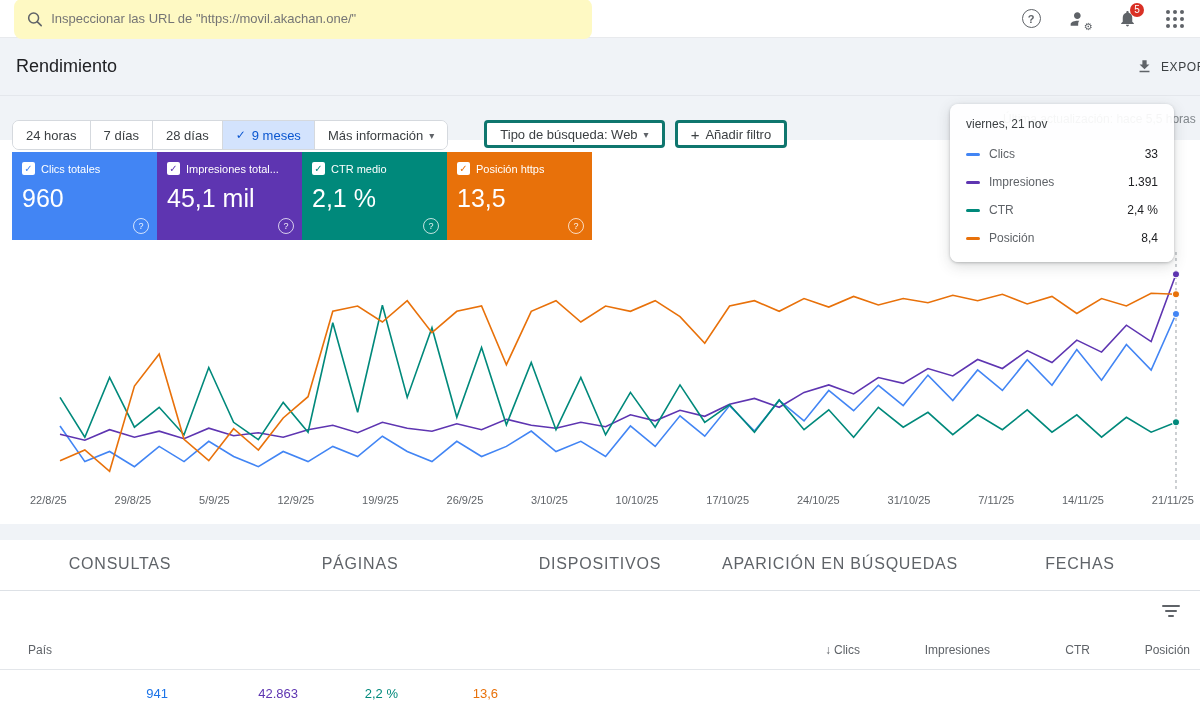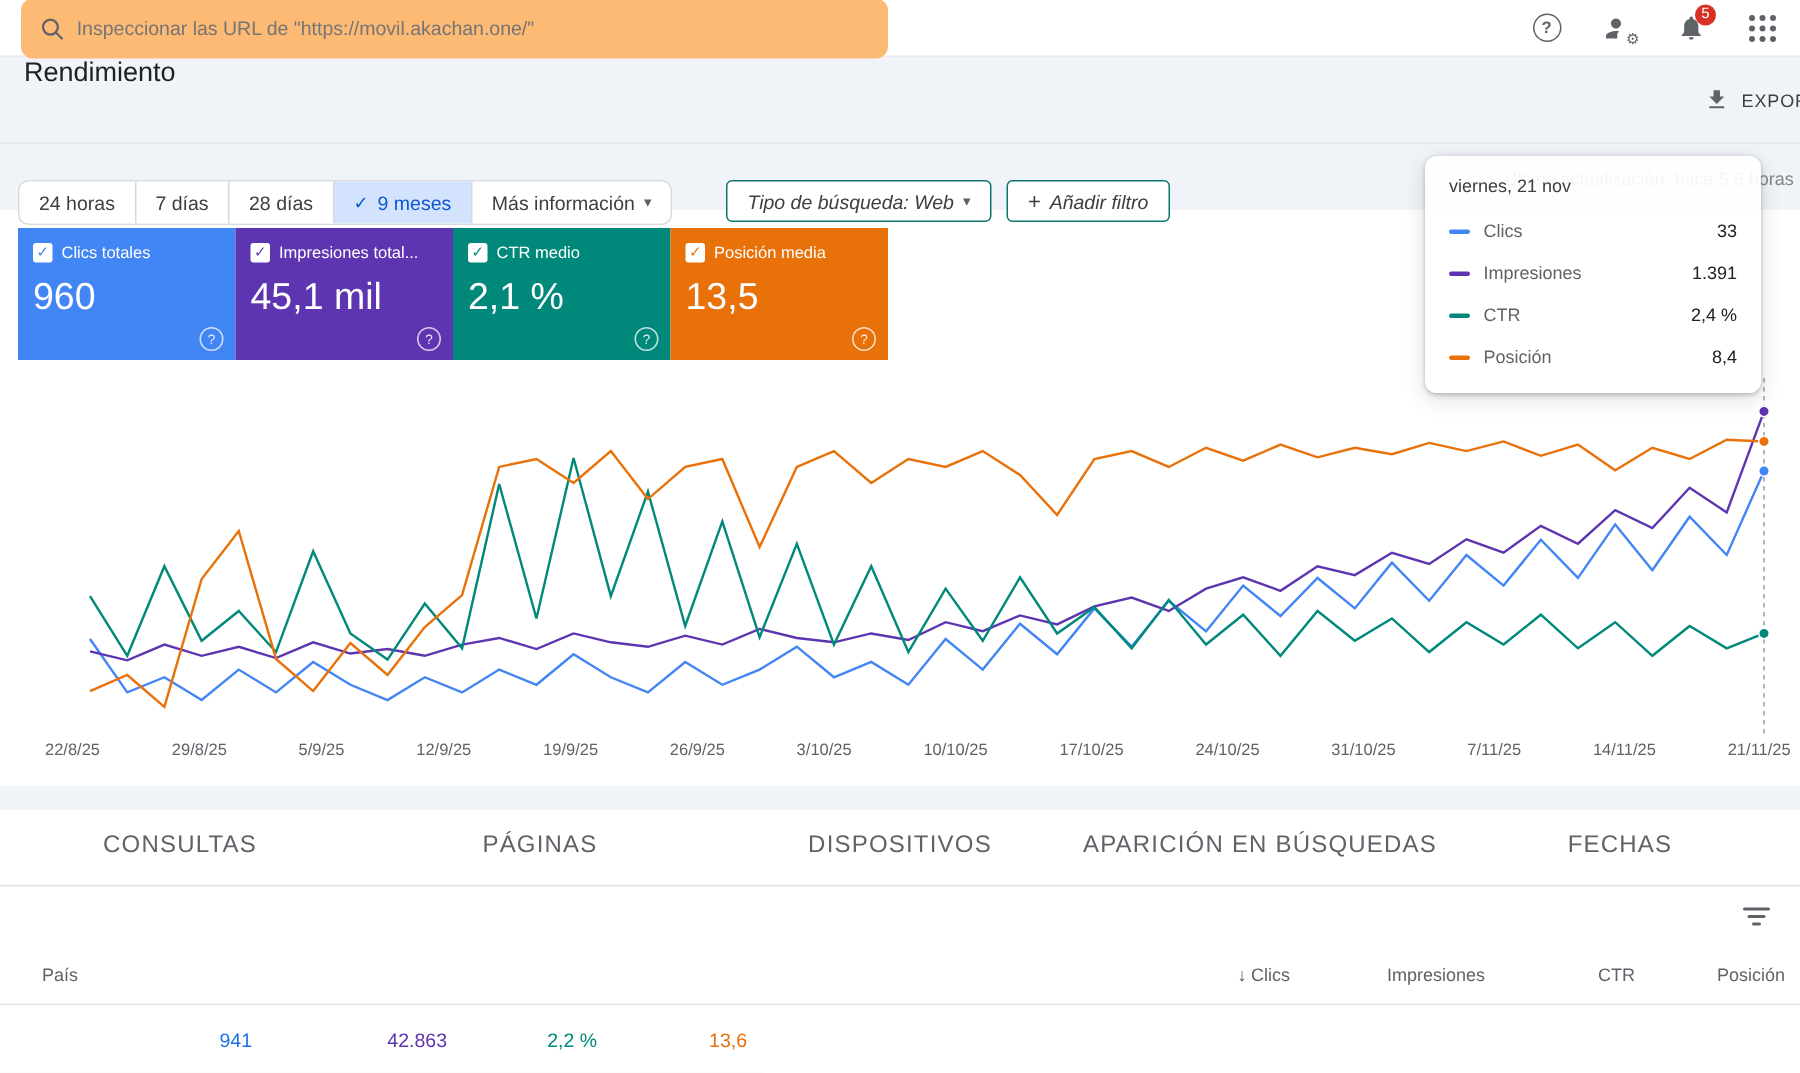--- a/index.html
+++ b/index.html
@@ -2,51 +2,51 @@
 <html><head>
 <meta charset="utf-8">
 <style>
   html,body{margin:0;padding:0;overflow:hidden;}
   .page{position:relative;width:1200px;height:715px;overflow:hidden;background:#f0f3f7;
         font-family:"Liberation Sans","DejaVu Sans",sans-serif;color:#202124;}
 
   
   .topbar{position:absolute;top:0;left:0;width:1200px;height:38px;background:#fff;
           border-bottom:1px solid #e8eaed;display:flex;align-items:center;padding:0 14px;box-sizing:border-box;}
-  .search-pill{width:578px;height:40px;background:#fdba74;border-radius:8px;display:flex;align-items:center;gap:6px;padding:0 12px;box-sizing:border-box;}
+  .search-pill{width:578px;height:40px;background:#fef9c3;border-radius:8px;display:flex;align-items:center;gap:6px;padding:0 12px;box-sizing:border-box;}
   .search-pill input{border:none;background:transparent;outline:none;font-size:13px;color:#5f6368;width:100%;
           font-family:"Liberation Sans","DejaVu Sans",sans-serif;}
   .topbar-right{margin-left:auto;display:flex;align-items:center;gap:26px;}
   .tb-icon{position:relative;display:flex;align-items:center;justify-content:center;width:22px;height:22px;cursor:pointer;}
   .help-circle{width:17px;height:17px;border:1.5px solid #5f6368;border-radius:50%;color:#5f6368;font-size:11px;
           display:flex;align-items:center;justify-content:center;font-weight:bold;}
   .gear-mini{position:absolute;right:-3px;bottom:-2px;font-size:10px;color:#5f6368;line-height:1;}
   .badge{position:absolute;top:-5px;right:-6px;min-width:14px;height:14px;border-radius:8px;background:#d93025;color:#fff;
           font-size:10px;display:flex;align-items:center;justify-content:center;padding:0 3px;box-sizing:border-box;}
   .apps-grid{display:grid;grid-template-columns:repeat(3,4px);grid-gap:3px;}
   .apps-grid i{width:4px;height:4px;border-radius:50%;background:#5f6368;}
 
   
   .header-row{position:absolute;top:38px;left:0;width:1200px;height:58px;border-bottom:1px solid #e4e7ec;
-          display:flex;padding:0 16px;box-sizing:border-box;}
+          display:flex;align-items:center;padding:0 16px;box-sizing:border-box;}
   .page-title{font-size:18px;color:#202124;font-weight:400;}
   .export-btn{position:absolute;left:1136px;top:20px;display:flex;align-items:center;gap:8px;
           font-size:12px;letter-spacing:.6px;color:#3c4043;white-space:nowrap;cursor:pointer;}
 
   
   .filter-row{position:absolute;top:110px;left:12px;display:flex;gap:36px;padding-top:10px;z-index:2;}
   .seg-group{display:flex;border:1px solid #d5d9de;border-radius:7px;overflow:hidden;background:#fff;height:28px;}
   .chip{display:flex;align-items:center;gap:6px;height:28px;padding:0 13px;font-size:13px;color:#3c4043;background:#fff;
           border:none;border-left:1px solid #d5d9de;cursor:pointer;font-family:inherit;white-space:nowrap;}
   .seg-group .chip:first-child{border-left:none;}
   .chip-active{background:#d3e3fd;color:#0b57d0;}
   .chip-check{font-size:12px;}
   .chip-caret{font-size:10px;color:#5f6368;}
   .solo-group{display:flex;gap:10px;}
-  .chip.solo{border:1px solid #0f766e;border-radius:4px;font-style:italic;}
+  .chip.solo{border:3px solid #0f766e;border-radius:4px;}
   .plus-glyph{font-size:15px;color:#3c4043;line-height:1;}
 
   .last-update{position:absolute;top:112px;left:1003px;font-size:12px;color:#80868b;white-space:nowrap;z-index:1;}
 
   
   .chart-card{position:absolute;top:140px;left:0;width:1200px;height:384px;background:#fff;}
   .metric-row{display:flex;margin:12px 0 0 12px;}
   .metric-card{width:145px;height:88px;position:relative;padding:10px;box-sizing:border-box;cursor:pointer;}
   .metric-top{display:flex;align-items:center;gap:6px;}
   .cb{width:13px;height:13px;background:#fff;border-radius:2px;display:flex;align-items:center;justify-content:center;flex:none;}
@@ -202,21 +202,21 @@
       <span class="metric-label">CTR medio</span>
     </div>
     <div class="metric-value">2,1 %</div>
     <span class="metric-help">?</span>
   </div>
         <div class="metric-card" style="background: rgb(232, 113, 10);">
     <div class="metric-top">
       <span class="cb">
               <span class="cbk" style="color: rgb(232, 113, 10);">✓</span>
             </span>
-      <span class="metric-label">Posición media</span>
+      <span class="metric-label">Posición https</span>
     </div>
     <div class="metric-value">13,5</div>
     <span class="metric-help">?</span>
   </div>
       </div>
     <div class="chart-wrap">
       <svg id="chart-svg" viewBox="0 0 1122 238" preserveAspectRatio="none">
           <line x1="1116" x2="1116" y1="0" y2="238" stroke="#9aa0a6" stroke-dasharray="3,3"></line>
           <polyline points="2.0,174.0 26.8,209.6 51.5,199.5 76.3,214.7 101.0,194.4 125.8,209.6 150.5,189.3 175.3,204.5 200.0,214.7 224.8,199.5 249.6,209.6 274.3,194.4 299.1,204.5 323.8,184.2 348.6,199.5 373.3,209.6 398.1,189.3 422.8,204.5 447.6,194.4 472.4,179.1 497.1,199.5 521.9,189.3 546.6,204.5 571.4,174.0 596.1,194.4 620.9,163.8 645.6,184.2 670.4,153.6 695.2,179.1 719.9,148.5 744.7,168.9 769.4,138.4 794.2,158.7 818.9,133.3 843.7,153.6 868.4,123.1 893.2,148.5 918.0,118.0 942.7,138.4 967.5,107.8 992.2,133.3 1017.0,97.6 1041.7,128.2 1066.5,92.5 1091.2,118.0 1116.0,62.0" fill="none" stroke="#4285f4" stroke-width="1.6"></polyline>
           <circle cx="1116" cy="62" r="3.5" fill="#4285f4" stroke="#fff" stroke-width="1"></circle>

